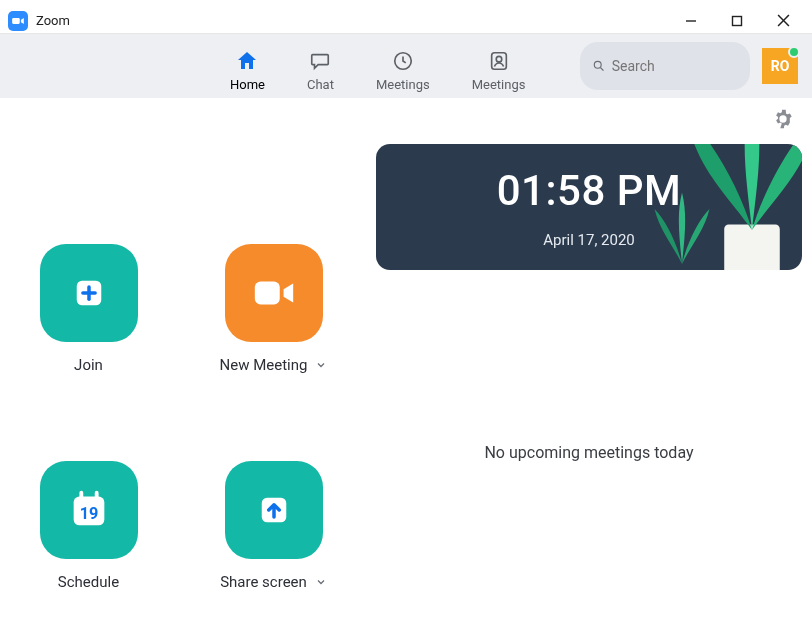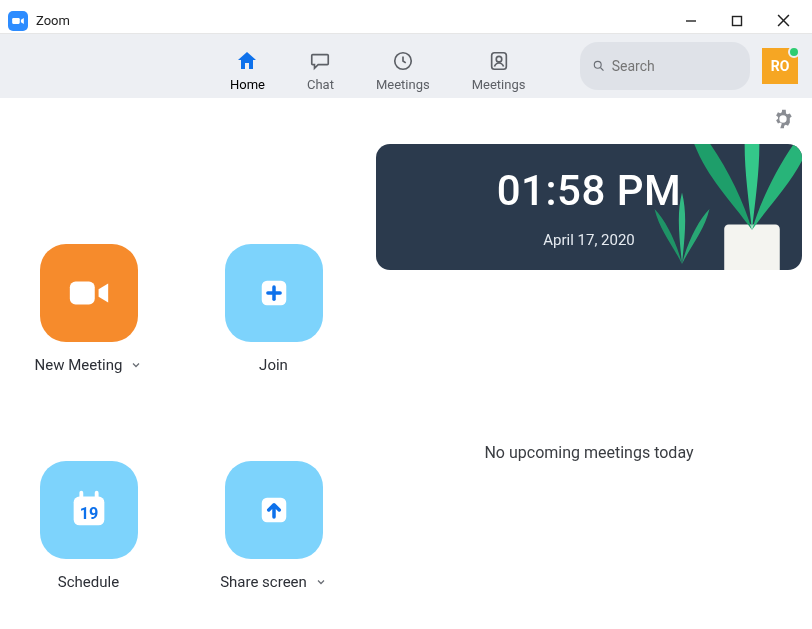--- a/index.html
+++ b/index.html
@@ -29,21 +29,21 @@
   
   .settingsrow { height: 46px; display: flex; justify-content: flex-end; align-items: center; padding-right: 18px; }
   .gear { color: #8a8d93; cursor: pointer; }
 
   
   .main { display: flex; padding: 0 10px 10px 16px; height: calc(629px - 34px - 64px - 46px); }
   .leftcol { width: 360px; display: grid; grid-template-columns: 1fr 1fr; grid-template-rows: 1fr 1fr; column-gap: 40px; row-gap: 58px; padding-top: 100px; padding-right: 30px; }
   .action { display: flex; flex-direction: column; align-items: center; }
   .tile { width: 98px; height: 98px; border-radius: 26px; display: flex; align-items: center; justify-content: center; cursor: pointer; }
   .tile.orange { background: #f68b2c; }
-  .tile.blue { background: #7dd3fc; }
+  .tile.blue { background: #14b8a6; }
   .tile svg { display: block; }
   .actionlabel { margin-top: 14px; font-size: 15px; color: #2c2f36; display: flex; align-items: center; gap: 8px; }
   .chev { color: #6a6e75; }
 
   .rightcol { flex: 1; display: flex; flex-direction: column; gap: 16px; }
   .clockcard { position: relative; height: 126px; border-radius: 14px; background: #2b3a4d; overflow: hidden; display: flex; flex-direction: column; align-items: center; justify-content: center; color: #fff; }
   .clock-time { font-size: 42px; font-weight: 500; letter-spacing: 0.5px; }
   .clock-date { font-size: 15px; margin-top: 16px; font-weight: 400; color: #e6ebf1; }
   .plant { position: absolute; right: -20px; bottom: -10px; }
   .plant.two { right: 60px; bottom: -30px; transform: scale(0.55); opacity: 0.9; }
@@ -137,44 +137,44 @@
         <path d="M12 8 a4 4 0 1 1 0 8 a4 4 0 0 1 0-8 Z M19.4 13 a7.5 7.5 0 0 0 .1-1 a7.5 7.5 0 0 0-.1-1 l2.1-1.6-2-3.5-2.5 1 a7.5 7.5 0 0 0-1.7-1 L15 2 h-4 l-.3 2.6 a7.5 7.5 0 0 0-1.7 1 l-2.5-1-2 3.5 2.1 1.6 a7.5 7.5 0 0 0-.1 1 a7.5 7.5 0 0 0 .1 1 l-2.1 1.6 2 3.5 2.5-1 a7.5 7.5 0 0 0 1.7 1 L9 22 h4 l.3-2.6 a7.5 7.5 0 0 0 1.7-1 l2.5 1 2-3.5 Z"></path>
       </svg>
   </div>
 </div>
 
 <div class="main">
 
   <div class="leftcol">
 
     <div class="action">
-      <div class="tile orange">
-        <svg width="46" height="46" viewBox="0 0 24 24">
-            <rect x="2" y="6" width="13" height="12" rx="3" fill="#fff"></rect>
-            <path d="M17 10 L22 7 V17 L17 14 Z" fill="#fff"></path>
-          </svg>
-      </div>
-      <div class="actionlabel">
-        <span>New Meeting</span>
-        <svg class="chev" width="12" height="12" viewBox="0 0 24 24" fill="none" stroke="currentColor" stroke-width="2.5">
-            <polyline points="6 9 12 15 18 9"></polyline>
-          </svg>
-      </div>
-    </div>
-
-    <div class="action">
       <div class="tile blue">
         <svg width="42" height="42" viewBox="0 0 24 24">
             <rect x="5" y="5" width="14" height="14" rx="3" fill="#fff"></rect>
             <line x1="12" y1="8.5" x2="12" y2="15.5" stroke="#0e71eb" stroke-width="2" stroke-linecap="round"></line>
             <line x1="8.5" y1="12" x2="15.5" y2="12" stroke="#0e71eb" stroke-width="2" stroke-linecap="round"></line>
           </svg>
       </div>
       <div class="actionlabel">
         <span>Join</span>
+      </div>
+    </div>
+
+    <div class="action">
+      <div class="tile orange">
+        <svg width="46" height="46" viewBox="0 0 24 24">
+            <rect x="2" y="6" width="13" height="12" rx="3" fill="#fff"></rect>
+            <path d="M17 10 L22 7 V17 L17 14 Z" fill="#fff"></path>
+          </svg>
+      </div>
+      <div class="actionlabel">
+        <span>New Meeting</span>
+        <svg class="chev" width="12" height="12" viewBox="0 0 24 24" fill="none" stroke="currentColor" stroke-width="2.5">
+            <polyline points="6 9 12 15 18 9"></polyline>
+          </svg>
       </div>
     </div>
 
     <div class="action">
       <div class="tile blue">
         <svg width="46" height="46" viewBox="0 0 24 24">
           <rect x="4" y="5" width="16" height="15" rx="3" fill="#fff"></rect>
           <line x1="8" y1="3" x2="8" y2="7" stroke="#fff" stroke-width="2" stroke-linecap="round"></line>
           <line x1="16" y1="3" x2="16" y2="7" stroke="#fff" stroke-width="2" stroke-linecap="round"></line>
           <text x="12" y="16.5" text-anchor="middle" font-size="8.5" font-weight="700" fill="#0e71eb" font-family="Arial">19</text>

